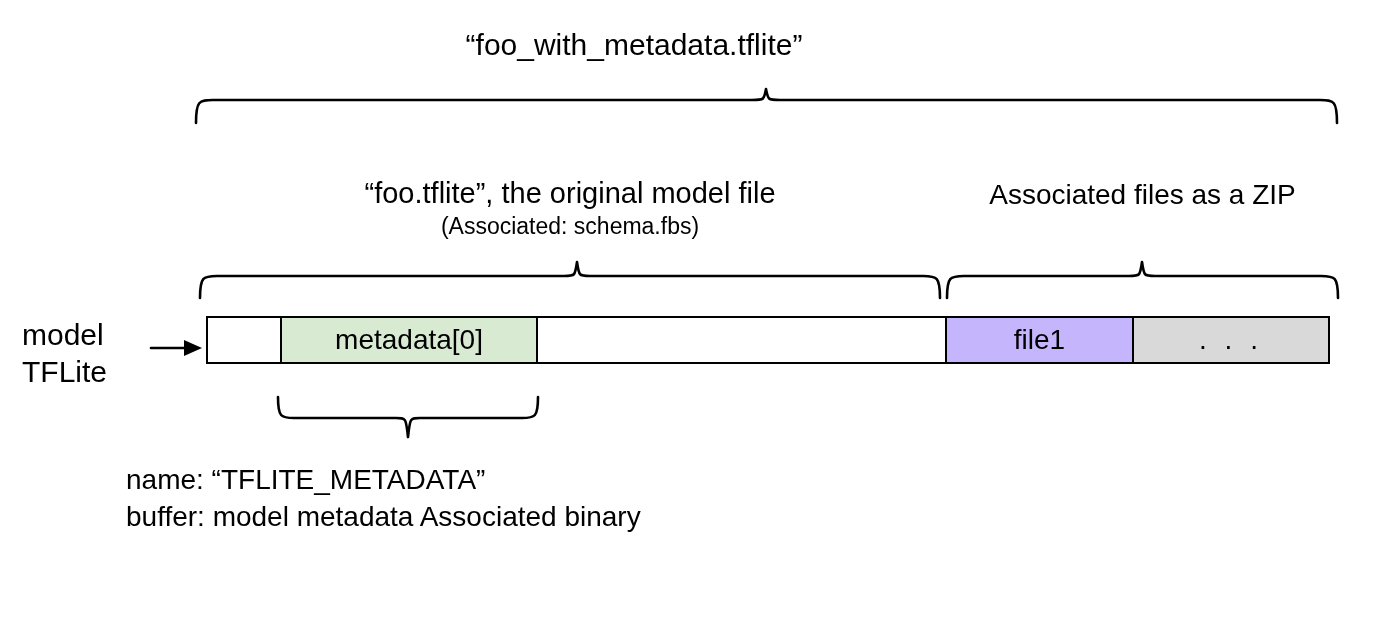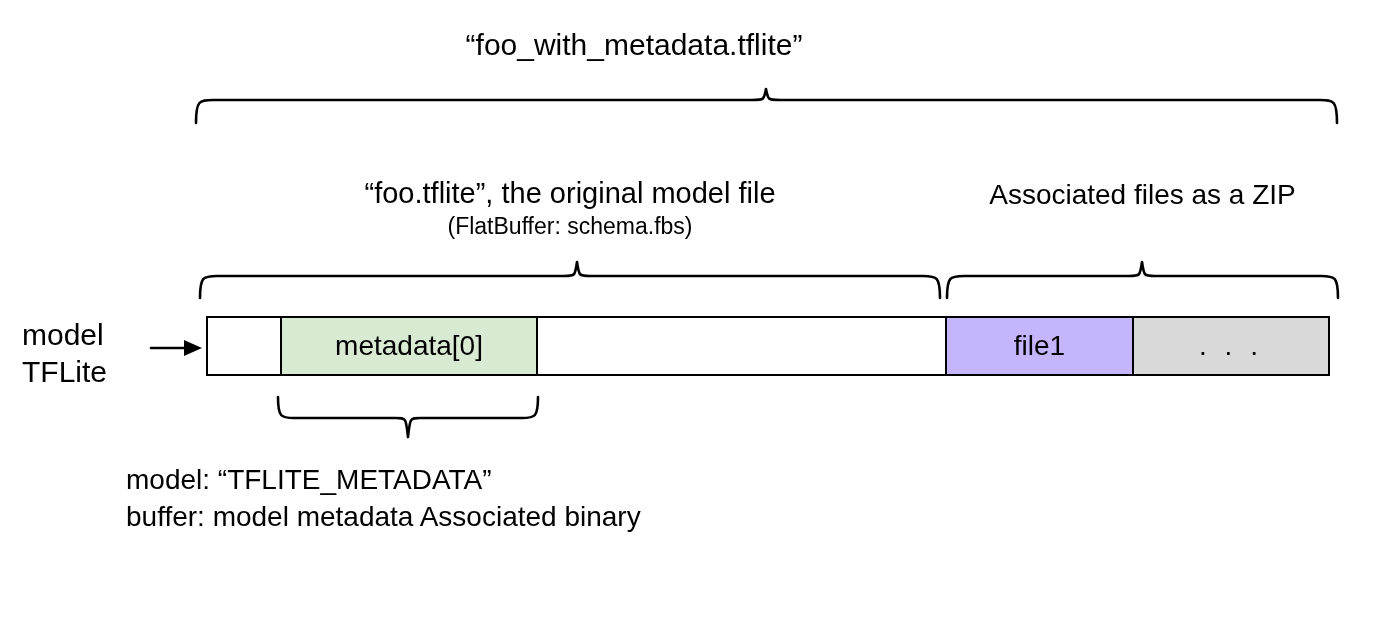--- a/index.html
+++ b/index.html
@@ -58,21 +58,21 @@
     line-height: 1.22;
   }
   .side-label span { display: block; }
 
   
   .bar {
     position: absolute;
     left: 206px;
     top: 316px;
     width: 1124px;
-    height: 60px;
+    height: 48px;
     box-sizing: border-box;
     border: 2px solid #000;
     background: #ffffff;
     display: flex;
     align-items: stretch;
   }
   .cell {
     box-sizing: border-box;
     display: flex;
     align-items: center;
@@ -122,40 +122,40 @@
 </style>
 </head>
 <body>
 
 <div class="stage">
 
   <div class="txt title-top">“foo_with_metadata.tflite”</div>
 
   <div class="txt label-mid-left">
     <span>“foo.tflite”, the original model file</span>
-    <span class="sub">(FlatBuffer: schema.fbs)</span>
+    <span class="sub">(Associated: schema.fbs)</span>
   </div>
 
   <div class="txt label-mid-right">Associated files as a ZIP</div>
 
   <div class="txt side-label">
     <span>model</span>
     <span>TFLite</span>
   </div>
 
   <div class="bar">
     <div class="cell cell-empty-left"></div>
     <div class="cell cell-metadata">metadata[0]</div>
     <div class="cell cell-empty-mid"></div>
     <div class="cell cell-file1">file1</div>
     <div class="cell cell-more">. . .</div>
   </div>
 
   <div class="txt bottom-note">
-    <span class="line">model: “TFLITE_METADATA”</span>
+    <span class="line">name: “TFLITE_METADATA”</span>
     <span class="line">buffer: model metadata Associated binary</span>
   </div>
 
   <svg class="braces" viewBox="0 0 1382 621">
 
     <path d="M 196,123
              C 196,101 199,100 213,100
              L 752,100
              C 764,100 764,100 766,89
              C 768,100 768,100 780,100

